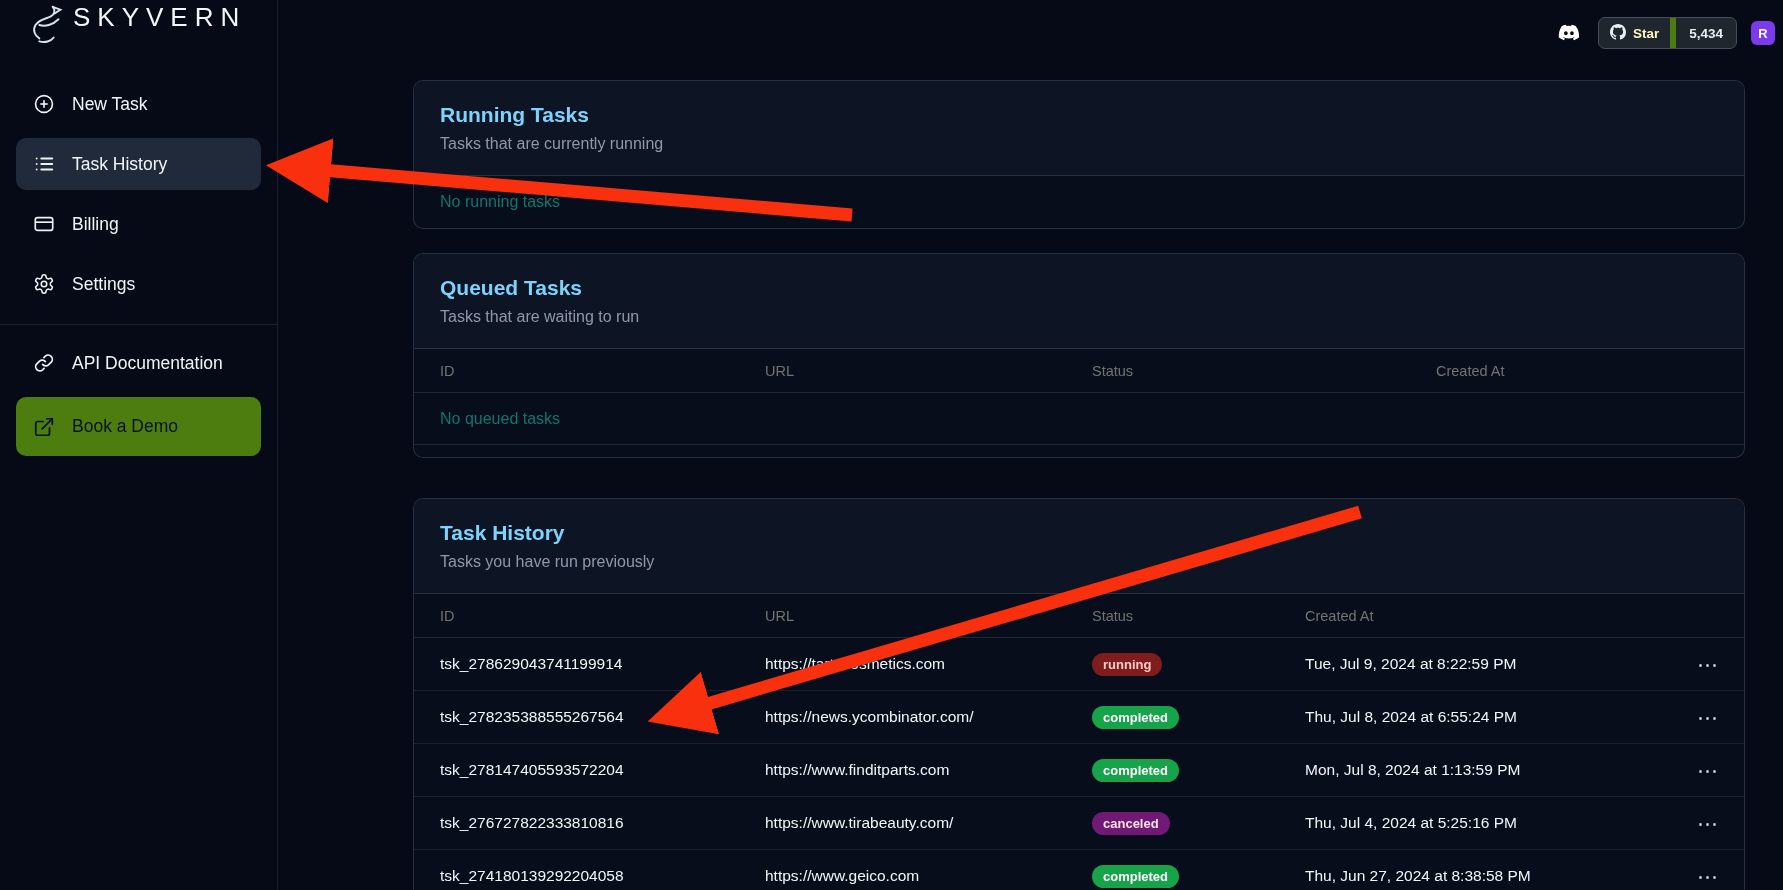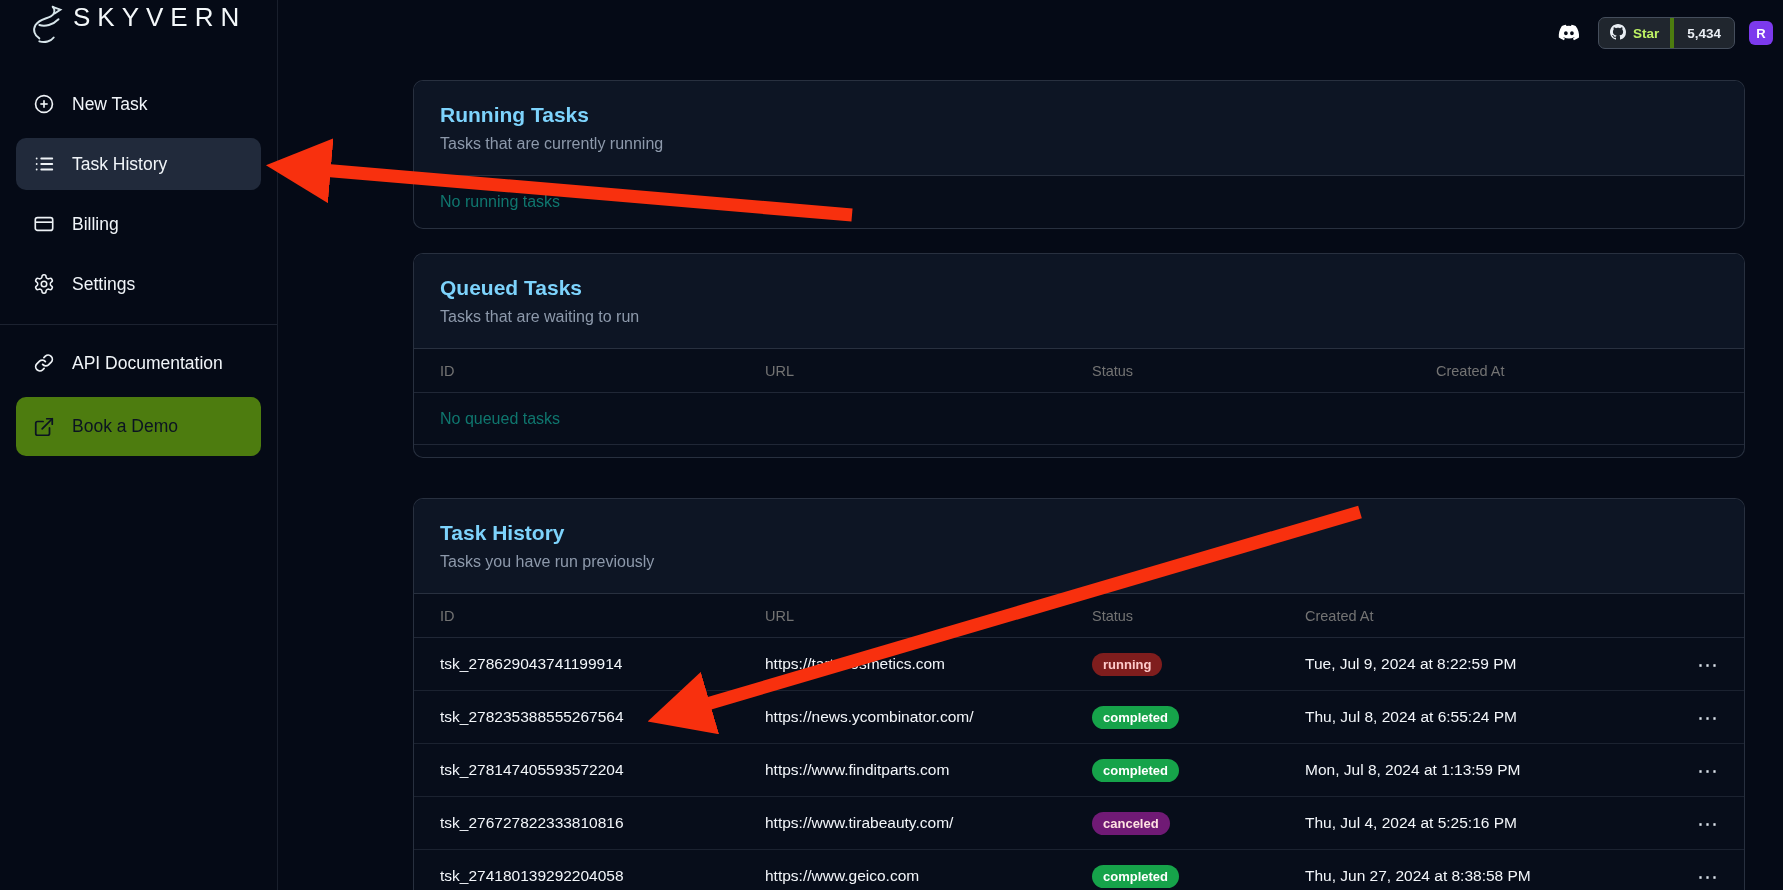--- a/index.html
+++ b/index.html
@@ -31,21 +31,21 @@
   .book-demo .icn { color:#0b1322; }
 
   
   .topbar { position:absolute; top:16px; left:1552px; height:34px; display:flex; align-items:center; gap:14px; }
   .discord-btn { width:32px; height:26px; display:flex; align-items:center; justify-content:center; cursor:pointer; }
   .star-widget {
     display:flex; align-items:center; height:32px; border:1px solid #454e5c;
     border-radius:7px; overflow:hidden; background:#20262e; cursor:pointer;
   }
   .star-left { display:flex; align-items:center; gap:7px; padding:0 11px; height:100%;
-    font-size:13.5px; font-weight:700; color:#bef264; border-right:4px solid #4d7c0f;text-align:center; }
+    font-size:13.5px; font-weight:700; color:#fef9c3; border-right:6px solid #4d7c0f;text-align:center; }
   .star-count { padding:0 13px; font-size:13.5px; font-weight:700; color:#e9eef4; }
   .avatar { width:24px; height:24px; border-radius:6px; background:#7c3aed;
     display:flex; align-items:center; justify-content:center; font-size:13px; font-weight:700; color:#fff; cursor:pointer; }
 
   
   .main { position:absolute; left:413px; top:80px; width:1332px; }
   .card { border:1px solid rgba(148,163,184,.24); border-radius:10px; overflow:hidden; background:#070d1a; }
   .card-queued { margin-top:24px; }
   .card-history { margin-top:40px; }
   .card-header { background:#0d1524; padding:22px 26px; }

